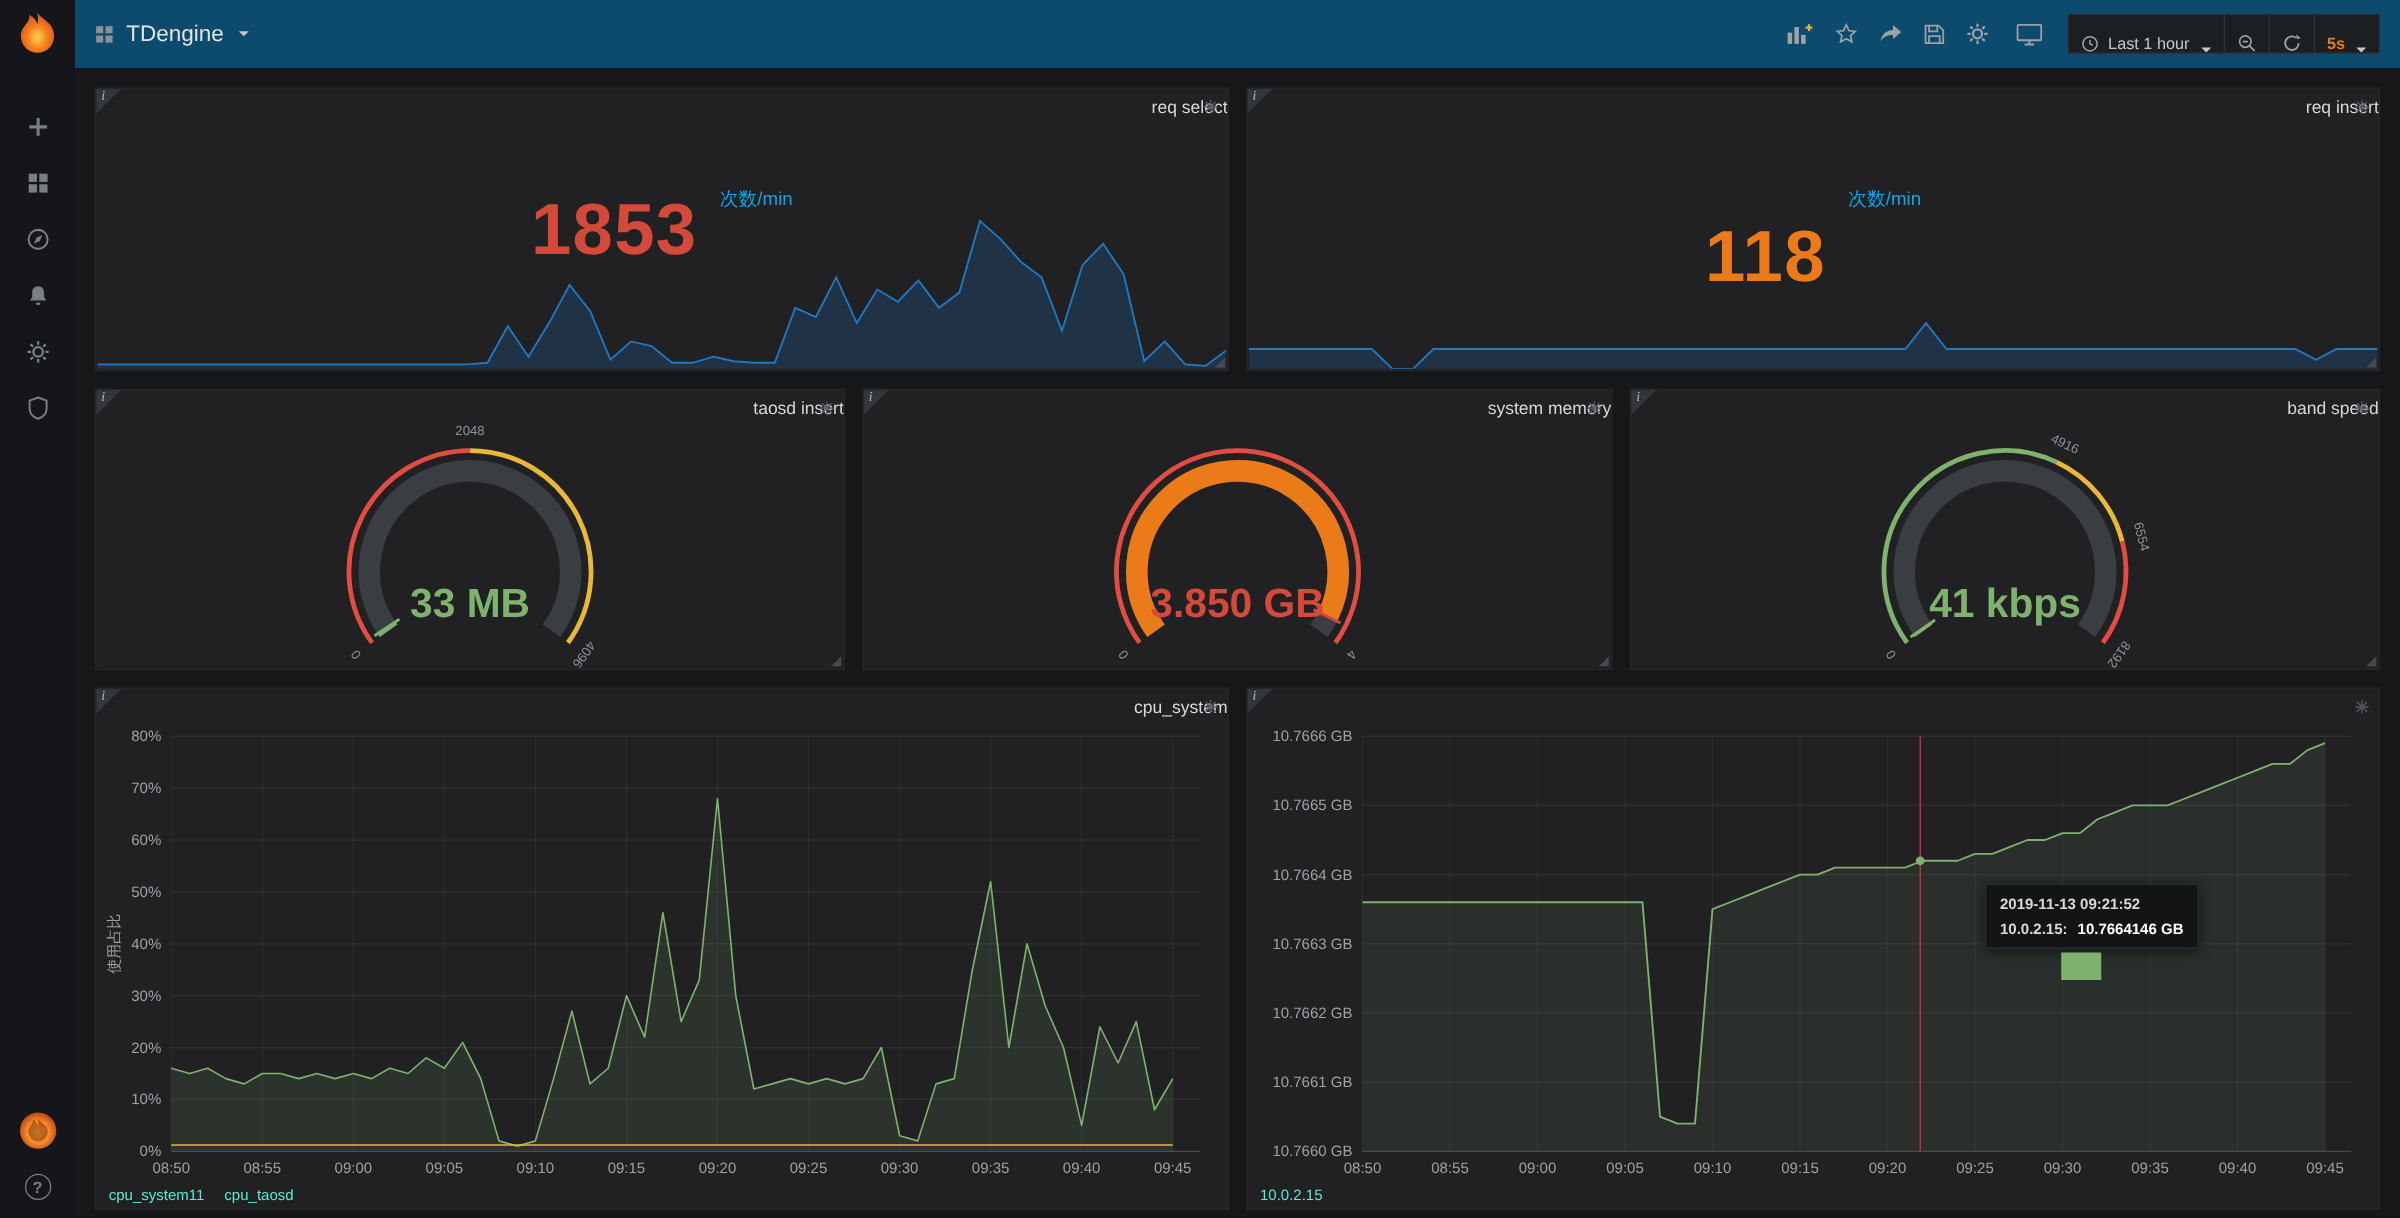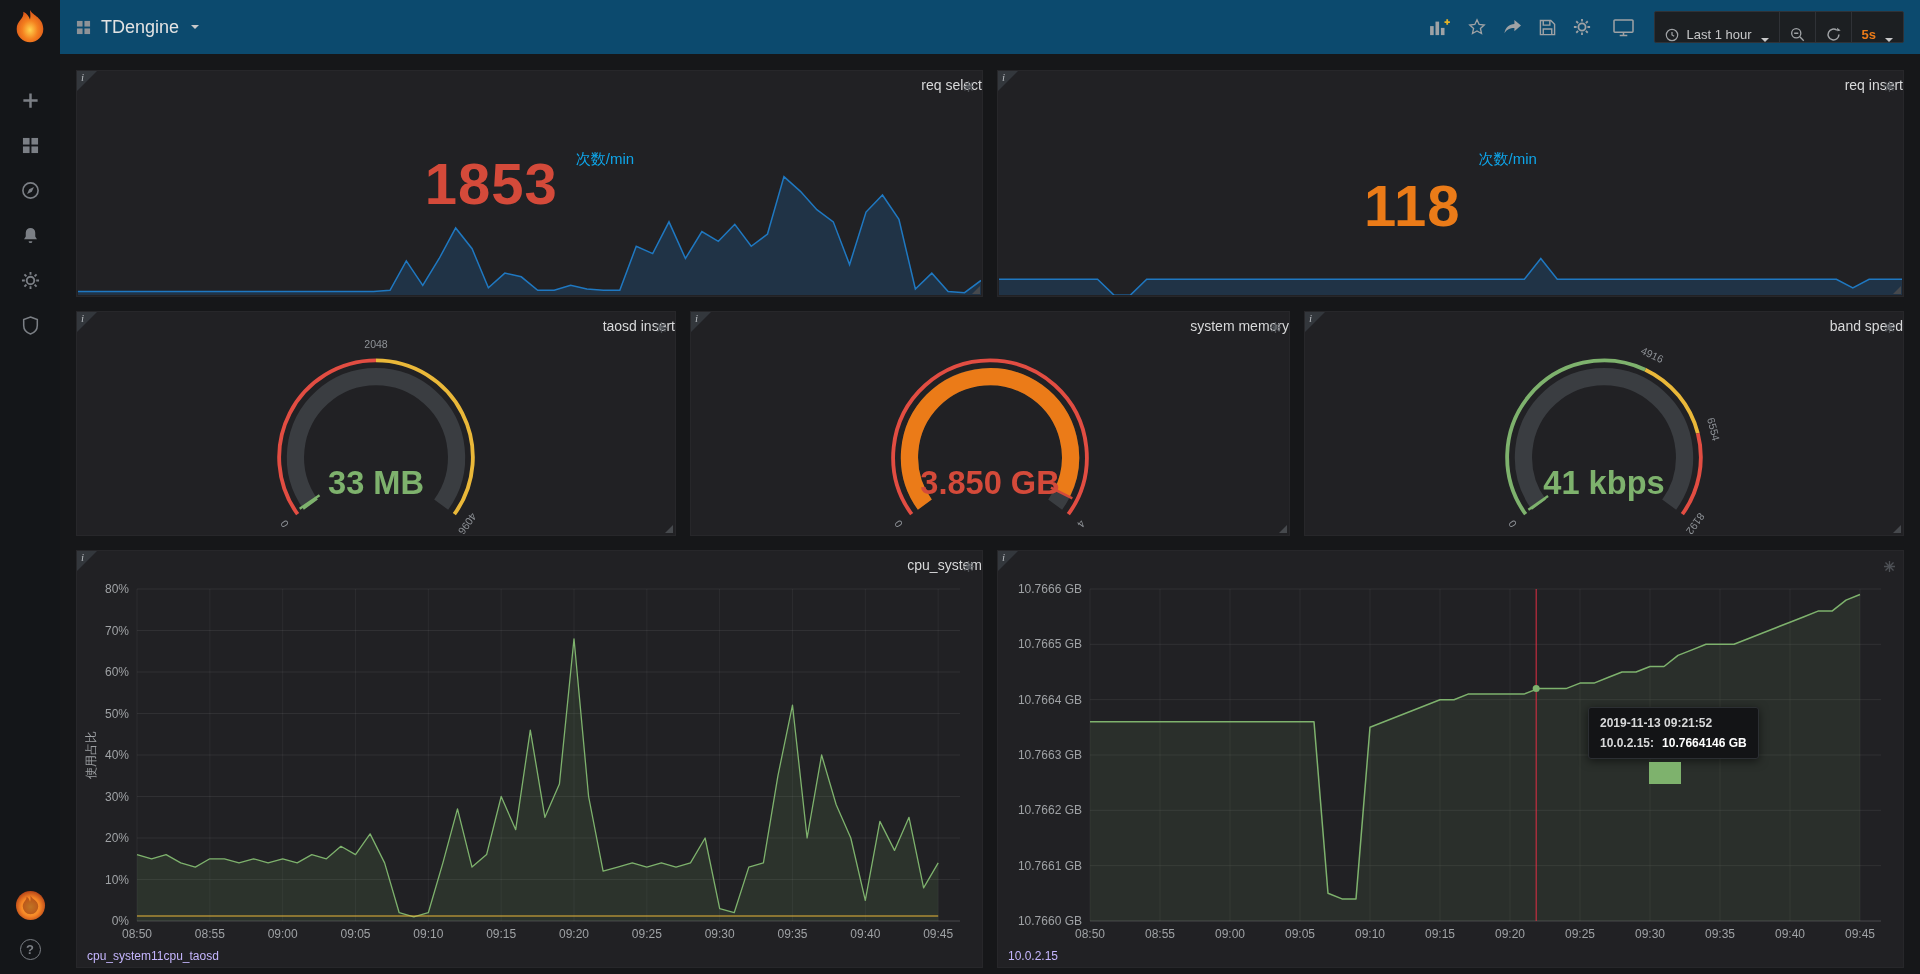--- a/index.html
+++ b/index.html
@@ -59,22 +59,22 @@
   .spark{position:absolute;left:1px;right:1px;bottom:1px;height:62%;width:calc(100% - 2px)}
 
   
   .gaugewrap{position:absolute;left:0;right:0;top:28px;bottom:0;display:flex;
     justify-content:center;align-items:flex-start}
   svg.gauge{overflow:visible;margin-top:4px}
 
   
   .graphwrap{position:absolute;left:4px;right:8px;top:28px;bottom:24px}
   svg.graph{width:100%;height:100%;display:block}
-  .legend{position:absolute;left:10px;bottom:4px;display:flex;font-size:12px;
-    color:#c4b5fd;align-items:center;z-index:2}
+  .legend{position:absolute;left:10px;bottom:4px;display:flex;gap:16px;font-size:12px;
+    color:#5eead4;align-items:center;z-index:2}
   .legend-item{display:flex;align-items:center;cursor:pointer}
   .graph-tooltip{position:absolute;top:128px;background:#131416;border:1px solid #2c2f33;
     border-radius:3px;padding:8px 11px;font-size:12px;box-shadow:0 2px 10px rgba(0,0,0,.55);
     z-index:6;white-space:nowrap;color:#d8d9da}
   .graph-tooltip .time{margin-bottom:6px;font-weight:bold}
   .graph-tooltip .trow{display:flex;align-items:flex-end}
   .graph-tooltip .dash{width:13px;height:3px;display:inline-block;margin-right:6px}
   .graph-tooltip b{margin-left:8px;color:#ffffff}
 </style>
 </head>

